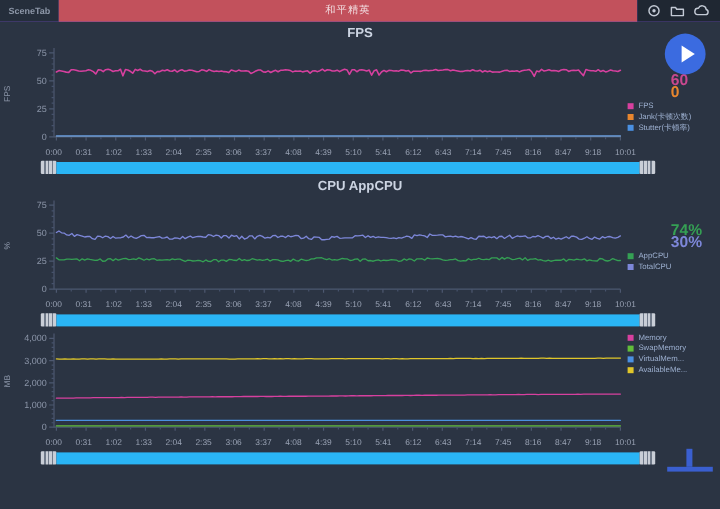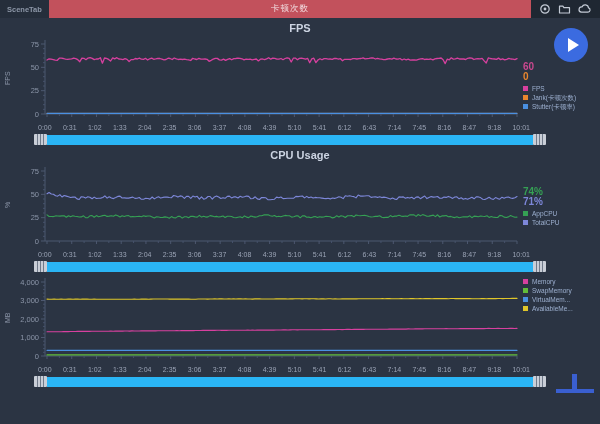--- a/index.html
+++ b/index.html
@@ -19,21 +19,21 @@
   
   section{position:relative;}
   .s1,.s2{margin-top:2px;}
   .chart-title{margin:2px 0 0;text-align:center;font-size:11px;font-weight:bold;color:#ccd4e2;
     height:16px;line-height:16px;}
   .chart-row{display:flex;}
   .ylab{width:14px;display:flex;align-items:center;justify-content:center;font-size:7px;
     color:#8b95a8;writing-mode:vertical-rl;transform:rotate(180deg);}
   svg.plot{flex:none;display:block;}
   .side{width:81px;position:relative;padding-left:4px;box-sizing:border-box;}
-  .vals{display:flex;flex-direction:column;gap:1px;font-size:10px;font-weight:bold;line-height:9px;}
+  .vals{display:flex;flex-direction:column;gap:1px;font-size:13px;font-weight:bold;line-height:9px;margin-left:36px;}
   .s0 .vals{margin-top:26px;}
   .s1 .vals{margin-top:24px;}
   .s2 .vals{margin-top:5px;}
   .legend{margin-top:4px;display:flex;flex-direction:column;gap:2px;}
   .lg{display:flex;align-items:center;gap:4px;font-size:6.5px;color:#9db0d0;line-height:7px;cursor:pointer;}
   .lg i{width:5px;height:5px;flex:none;display:block;}
   .play{position:absolute;right:12px;top:8px;width:34px;height:34px;border-radius:50%;
     background:#3b6be0;border:none;display:flex;align-items:center;justify-content:center;
     cursor:pointer;z-index:3;padding:0;}
   .play b{display:block;width:0;height:0;border-left:11px solid #fff;
@@ -48,21 +48,21 @@
   .marker{position:absolute;right:6px;top:100px;width:38px;height:19px;z-index:4;cursor:grab;}
   .marker::before{content:"";position:absolute;left:16px;top:0;width:5px;height:15px;background:#3a5fd0;}
   .marker::after{content:"";position:absolute;left:0;bottom:0;width:38px;height:4px;background:#3a5fd0;}
 </style>
 </head>
 <body>
 
 <header class="topbar">
   <div class="scene-tab">SceneTab</div>
   <div class="scene-pill">
-    <span>卡顿次数</span>
+    <span>和平精英</span>
   </div>
   <div class="top-icons">
     <span>
       <svg width="12" height="12" viewBox="0 0 12 12">
         <circle cx="6" cy="6" r="4.2" fill="none" stroke="#c3cad5" stroke-width="1.2"></circle>
         <circle cx="6" cy="6" r="1.4" fill="#c3cad5"></circle>
       </svg>
     </span>
     <span>
       <svg width="13" height="12" viewBox="0 0 13 12">
@@ -194,21 +194,21 @@
       <span>10:01</span>
     </div>
   <div class="scrollbar">
     <span class="sb-handle"></span>
     <span class="sb-track"></span>
     <span class="sb-handle"></span>
   </div>
 </section>
 
 <section class="s1">
-  <h3 class="chart-title">CPU Usage</h3>
+  <h3 class="chart-title">CPU AppCPU</h3>
   <div class="chart-row">
     <div class="ylab">%</div>
     <svg class="plot" width="505" height="84">
         <line x1="31" y1="4" x2="31" y2="78" stroke="#4d5870"></line>
         <line x1="31" y1="78" x2="503" y2="78" stroke="#4d5870"></line>
         <line x1="27" y1="78" x2="31" y2="78" stroke="#4d5870"></line>
         <text x="25" y="80.5" fill="#8b95a8" font-size="7.5" text-anchor="end" font-family="Liberation Sans, sans-serif">0</text>
         <line x1="27" y1="54.66666666666667" x2="31" y2="54.66666666666667" stroke="#4d5870"></line>
         <text x="25" y="57.16666666666667" fill="#8b95a8" font-size="7.5" text-anchor="end" font-family="Liberation Sans, sans-serif">25</text>
         <line x1="27" y1="31.333333333333336" x2="31" y2="31.333333333333336" stroke="#4d5870"></line>
@@ -265,21 +265,21 @@
         <line x1="465.89473684210526" y1="78" x2="465.89473684210526" y2="80" stroke="#46526b"></line>
         <line x1="478.2631578947368" y1="78" x2="478.2631578947368" y2="81" stroke="#4d5870"></line>
         <line x1="490.63157894736844" y1="78" x2="490.63157894736844" y2="80" stroke="#46526b"></line>
         <line x1="503" y1="78" x2="503" y2="81" stroke="#4d5870"></line>
         <polyline points="33.0,30.8 35.1,29.5 37.3,31.0 39.4,31.2 41.6,32.8 43.7,33.1 45.9,31.6 48.0,34.0 50.2,32.5 52.3,33.1 54.5,33.7 56.6,34.5 58.8,34.1 60.9,34.0 63.0,35.9 65.2,36.5 67.3,33.7 69.5,34.0 71.6,35.1 73.8,33.7 75.9,34.2 78.1,35.8 80.2,34.1 82.4,35.5 84.5,35.2 86.7,35.1 88.8,34.5 90.9,32.9 93.1,35.1 95.2,33.7 97.4,35.0 99.5,35.6 101.7,34.6 103.8,33.4 106.0,33.1 108.1,35.0 110.3,34.9 112.4,35.1 114.6,35.1 116.7,34.6 118.8,34.1 121.0,35.4 123.1,35.2 125.3,34.5 127.4,36.3 129.6,36.2 131.7,35.3 133.9,35.5 136.0,36.1 138.2,34.0 140.3,35.9 142.5,34.6 144.6,33.8 146.7,35.1 148.9,34.4 151.0,34.0 153.2,34.1 155.3,34.5 157.5,34.7 159.6,32.5 161.8,33.0 163.9,34.1 166.1,32.9 168.2,33.3 170.4,35.4 172.5,33.3 174.6,33.4 176.8,35.4 178.9,33.0 181.1,34.0 183.2,33.3 185.4,36.1 187.5,33.9 189.7,36.2 191.8,35.5 194.0,33.5 196.1,33.5 198.3,36.1 200.4,33.9 202.5,33.1 204.7,34.0 206.8,35.5 209.0,34.8 211.1,35.3 213.3,33.4 215.4,33.1 217.6,34.9 219.7,33.9 221.9,33.9 224.0,35.0 226.2,33.3 228.3,34.3 230.4,33.8 232.6,33.1 234.7,33.4 236.9,35.8 239.0,35.5 241.2,33.8 243.3,35.9 245.5,36.5 247.6,34.5 249.8,34.6 251.9,34.8 254.1,36.8 256.2,36.8 258.3,36.5 260.5,36.2 262.6,34.1 264.8,34.7 266.9,34.0 269.1,35.6 271.2,35.5 273.4,35.2 275.5,35.2 277.7,35.3 279.8,35.2 281.9,33.4 284.1,33.6 286.2,33.3 288.4,33.0 290.5,34.9 292.7,33.4 294.8,34.8 297.0,34.0 299.1,35.1 301.3,34.4 303.4,34.8 305.6,34.8 307.7,35.1 309.8,35.4 312.0,35.6 314.1,35.3 316.3,35.9 318.4,35.0 320.6,35.4 322.7,34.7 324.9,33.8 327.0,34.2 329.2,35.6 331.3,32.7 333.5,33.3 335.6,32.7 337.7,33.2 339.9,33.6 342.0,34.9 344.2,32.0 346.3,33.1 348.5,33.1 350.6,33.0 352.8,32.8 354.9,32.7 357.1,34.4 359.2,34.0 361.4,33.8 363.5,34.4 365.6,33.7 367.8,34.6 369.9,34.1 372.1,34.5 374.2,35.3 376.4,36.1 378.5,35.0 380.7,36.1 382.8,36.4 385.0,33.9 387.1,34.1 389.3,33.9 391.4,35.3 393.5,34.4 395.7,35.1 397.8,34.2 400.0,35.9 402.1,34.1 404.3,33.9 406.4,35.7 408.6,34.3 410.7,33.0 412.9,35.6 415.0,34.5 417.2,33.6 419.3,34.1 421.4,34.0 423.6,33.5 425.7,35.2 427.9,35.3 430.0,34.1 432.2,34.4 434.3,33.4 436.5,34.3 438.6,35.4 440.8,34.0 442.9,33.8 445.1,35.8 447.2,34.7 449.3,36.3 451.5,35.4 453.6,36.2 455.8,35.3 457.9,34.3 460.1,35.8 462.2,33.9 464.4,33.9 466.5,34.6 468.7,36.3 470.8,36.5 473.0,35.5 475.1,34.3 477.2,35.7 479.4,36.4 481.5,34.6 483.7,35.6 485.8,36.2 488.0,34.2 490.1,35.2 492.3,34.3 494.4,34.1 496.6,35.0 498.7,35.4 500.9,34.8 503.0,33.6" fill="none" stroke="#7d87d9" stroke-width="1.1" stroke-linejoin="round" stroke-linecap="round"></polyline>
         <polyline points="33.0,51.9 35.1,53.5 37.3,53.5 39.4,53.6 41.6,52.9 43.7,53.0 45.9,53.1 48.0,52.9 50.2,52.8 52.3,54.3 54.5,52.7 56.6,53.7 58.8,52.8 60.9,53.2 63.0,53.5 65.2,54.0 67.3,53.9 69.5,52.8 71.6,54.7 73.8,54.6 75.9,52.8 78.1,52.6 80.2,54.2 82.4,52.6 84.5,53.8 86.7,53.2 88.8,52.6 90.9,52.3 93.1,53.4 95.2,53.1 97.4,52.7 99.5,53.3 101.7,51.9 103.8,52.8 106.0,53.9 108.1,52.8 110.3,53.5 112.4,52.7 114.6,52.6 116.7,53.9 118.8,53.5 121.0,53.8 123.1,53.5 125.3,53.3 127.4,53.8 129.6,52.8 131.7,53.4 133.9,53.0 136.0,53.0 138.2,54.0 140.3,54.9 142.5,53.8 144.6,54.0 146.7,54.5 148.9,54.4 151.0,53.9 153.2,54.3 155.3,55.2 157.5,53.6 159.6,54.8 161.8,54.9 163.9,53.4 166.1,53.3 168.2,55.1 170.4,53.7 172.5,53.7 174.6,54.8 176.8,53.2 178.9,53.4 181.1,53.9 183.2,54.1 185.4,52.4 187.5,54.1 189.7,53.3 191.8,54.1 194.0,53.9 196.1,52.6 198.3,53.1 200.4,53.8 202.5,53.4 204.7,54.0 206.8,53.6 209.0,53.0 211.1,54.5 213.3,53.3 215.4,53.3 217.6,53.5 219.7,54.5 221.9,54.8 224.0,54.2 226.2,53.8 228.3,54.8 230.4,52.9 232.6,54.1 234.7,54.6 236.9,53.0 239.0,53.6 241.2,54.1 243.3,53.7 245.5,52.8 247.6,52.8 249.8,51.9 251.9,51.9 254.1,51.8 256.2,52.7 258.3,53.3 260.5,52.6 262.6,53.7 264.8,53.3 266.9,53.8 269.1,53.1 271.2,52.4 273.4,52.8 275.5,52.8 277.7,54.1 279.8,53.8 281.9,52.9 284.1,52.8 286.2,54.8 288.4,52.9 290.5,52.8 292.7,54.3 294.8,54.1 297.0,54.7 299.1,53.9 301.3,53.5 303.4,54.5 305.6,53.7 307.7,54.1 309.8,54.0 312.0,53.3 314.1,53.5 316.3,53.7 318.4,54.9 320.6,54.4 322.7,52.8 324.9,53.9 327.0,52.7 329.2,53.2 331.3,54.5 333.5,52.7 335.6,52.7 337.7,52.6 339.9,53.8 342.0,52.0 344.2,52.5 346.3,52.8 348.5,52.5 350.6,52.4 352.8,52.7 354.9,53.5 357.1,54.0 359.2,53.8 361.4,53.4 363.5,53.4 365.6,52.8 367.8,54.2 369.9,54.6 372.1,54.2 374.2,54.4 376.4,52.6 378.5,53.7 380.7,53.1 382.8,53.1 385.0,52.2 387.1,53.1 389.3,53.4 391.4,53.0 393.5,53.4 395.7,51.9 397.8,51.9 400.0,51.9 402.1,53.4 404.3,51.5 406.4,52.9 408.6,51.6 410.7,52.2 412.9,53.3 415.0,53.1 417.2,52.6 419.3,52.1 421.4,53.6 423.6,51.8 425.7,54.0 427.9,52.9 430.0,52.9 432.2,52.5 434.3,53.7 436.5,53.4 438.6,54.1 440.8,54.6 442.9,53.7 445.1,54.7 447.2,54.2 449.3,53.8 451.5,53.9 453.6,53.9 455.8,52.8 457.9,54.7 460.1,53.1 462.2,53.4 464.4,53.8 466.5,53.0 468.7,53.3 470.8,53.5 473.0,52.7 475.1,54.4 477.2,53.5 479.4,54.2 481.5,54.4 483.7,54.5 485.8,52.4 488.0,52.7 490.1,54.1 492.3,54.5 494.4,53.9 496.6,52.5 498.7,53.4 500.9,54.2 503.0,54.1" fill="none" stroke="#35a054" stroke-width="1.1" stroke-linejoin="round" stroke-linecap="round"></polyline>
       </svg>
     <aside class="side">
       <div class="vals">
           <span style="color: rgb(53, 160, 84);">74%</span>
-          <span style="color: rgb(125, 135, 217);">71%</span>
+          <span style="color: rgb(125, 135, 217);">30%</span>
         </div>
       <div class="legend">
           <div class="lg">
             <i style="background: rgb(53, 160, 84);"></i>
             <span>AppCPU</span>
           </div>
           <div class="lg">
             <i style="background: rgb(125, 135, 217);"></i>
             <span>TotalCPU</span>
           </div>

